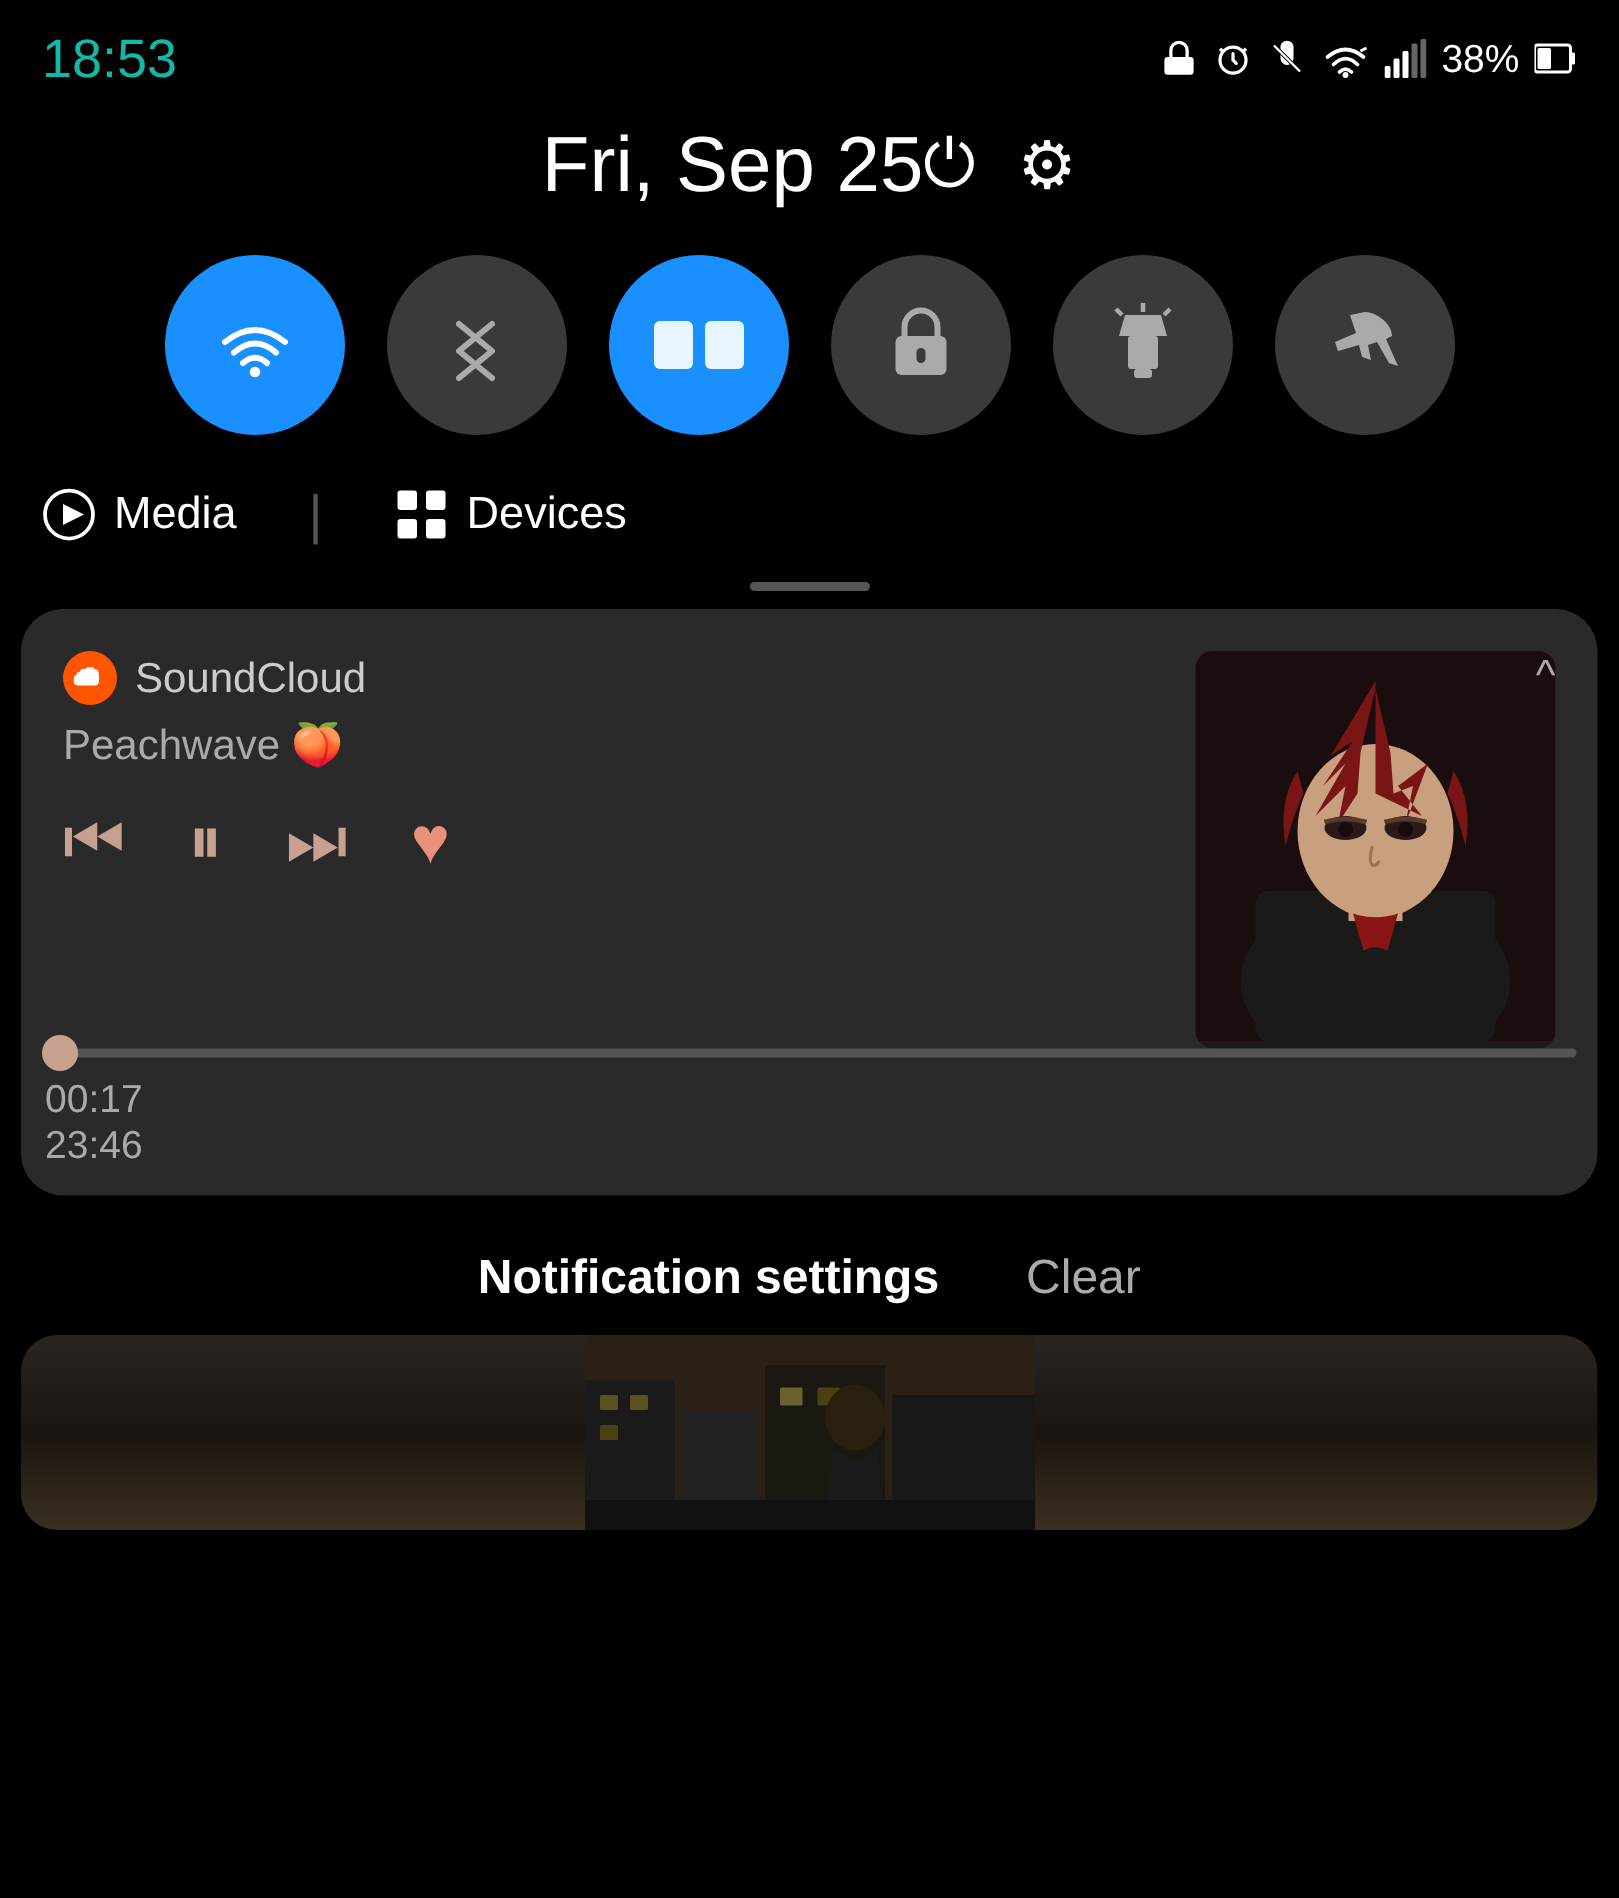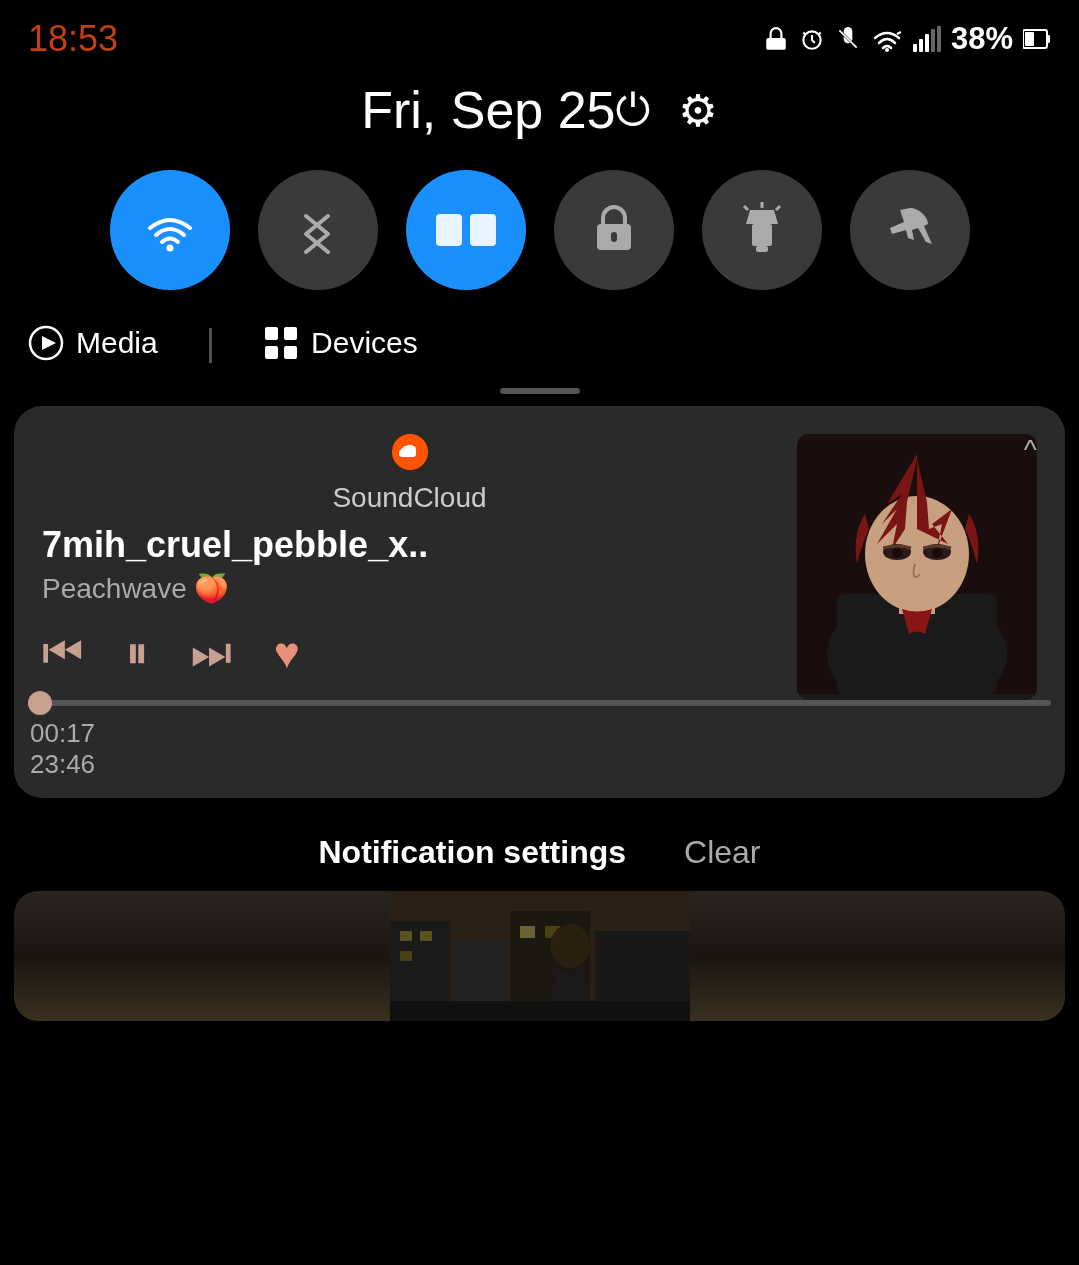--- a/index.html
+++ b/index.html
@@ -17,35 +17,34 @@
     
     .status-bar {
       display: flex;
       justify-content: space-between;
       align-items: center;
       padding: 18px 28px 10px 28px;
     }
     .status-time {
       font-size: 36px;
       font-weight: 400;
-      color: #c2410c;
+      color: #14b8a6;
     }
     .status-icons {
       display: flex;
       align-items: center;
       gap: 10px;
       font-size: 26px;
     }
     .status-icons span {
       color: #fff;
     }
     .battery-pct {
-      font-size: 31px;
-      color: #fff;
-      font-weight: bold;
+      font-size: 26px;
+      color: #fff;
     }
 
     
     .date-row {
       display: flex;
       justify-content: center;
       align-items: center;
       padding: 10px 28px 20px 28px;
     }
     .date-text {
@@ -139,21 +138,20 @@
       gap: 20px;
     }
     .card-content {
       flex: 1;
     }
     .card-app-row {
       display: flex;
       align-items: center;
       gap: 12px;
       margin-bottom: 10px;
-      flex-direction: column;
     }
     .soundcloud-icon {
       width: 36px;
       height: 36px;
       background: #ff5500;
       border-radius: 50%;
       display: flex;
       align-items: center;
       justify-content: center;
       font-size: 18px;
@@ -418,21 +416,20 @@
 
     <div class="card-content">
       <div class="card-app-row">
         <div class="soundcloud-icon">
           <svg width="22" height="16" viewBox="0 0 22 16" fill="white">
             <path d="M0 10 Q0 6 2 6 Q2 4 4 4 Q5 1 8 2 Q9 0 11 1 Q13 0 14 2 Q17 2 17 6 L17 10 Q17 13 14 13 L4 13 Q0 13 0 10 Z" fill="white"></path>
           </svg>
         </div>
         <span class="app-name">SoundCloud</span>
       </div>
-      <div class="track-title">7mih_cruel_pebble_x..</div>
       <div class="track-artist">Peachwave 🍑</div>
       <div class="media-controls">
         <button class="ctrl-btn">⏮</button>
         <button class="ctrl-btn">⏸</button>
         <button class="ctrl-btn">⏭</button>
         <button class="ctrl-btn heart">♥</button>
       </div>
     </div>
 
     <div class="album-art">

